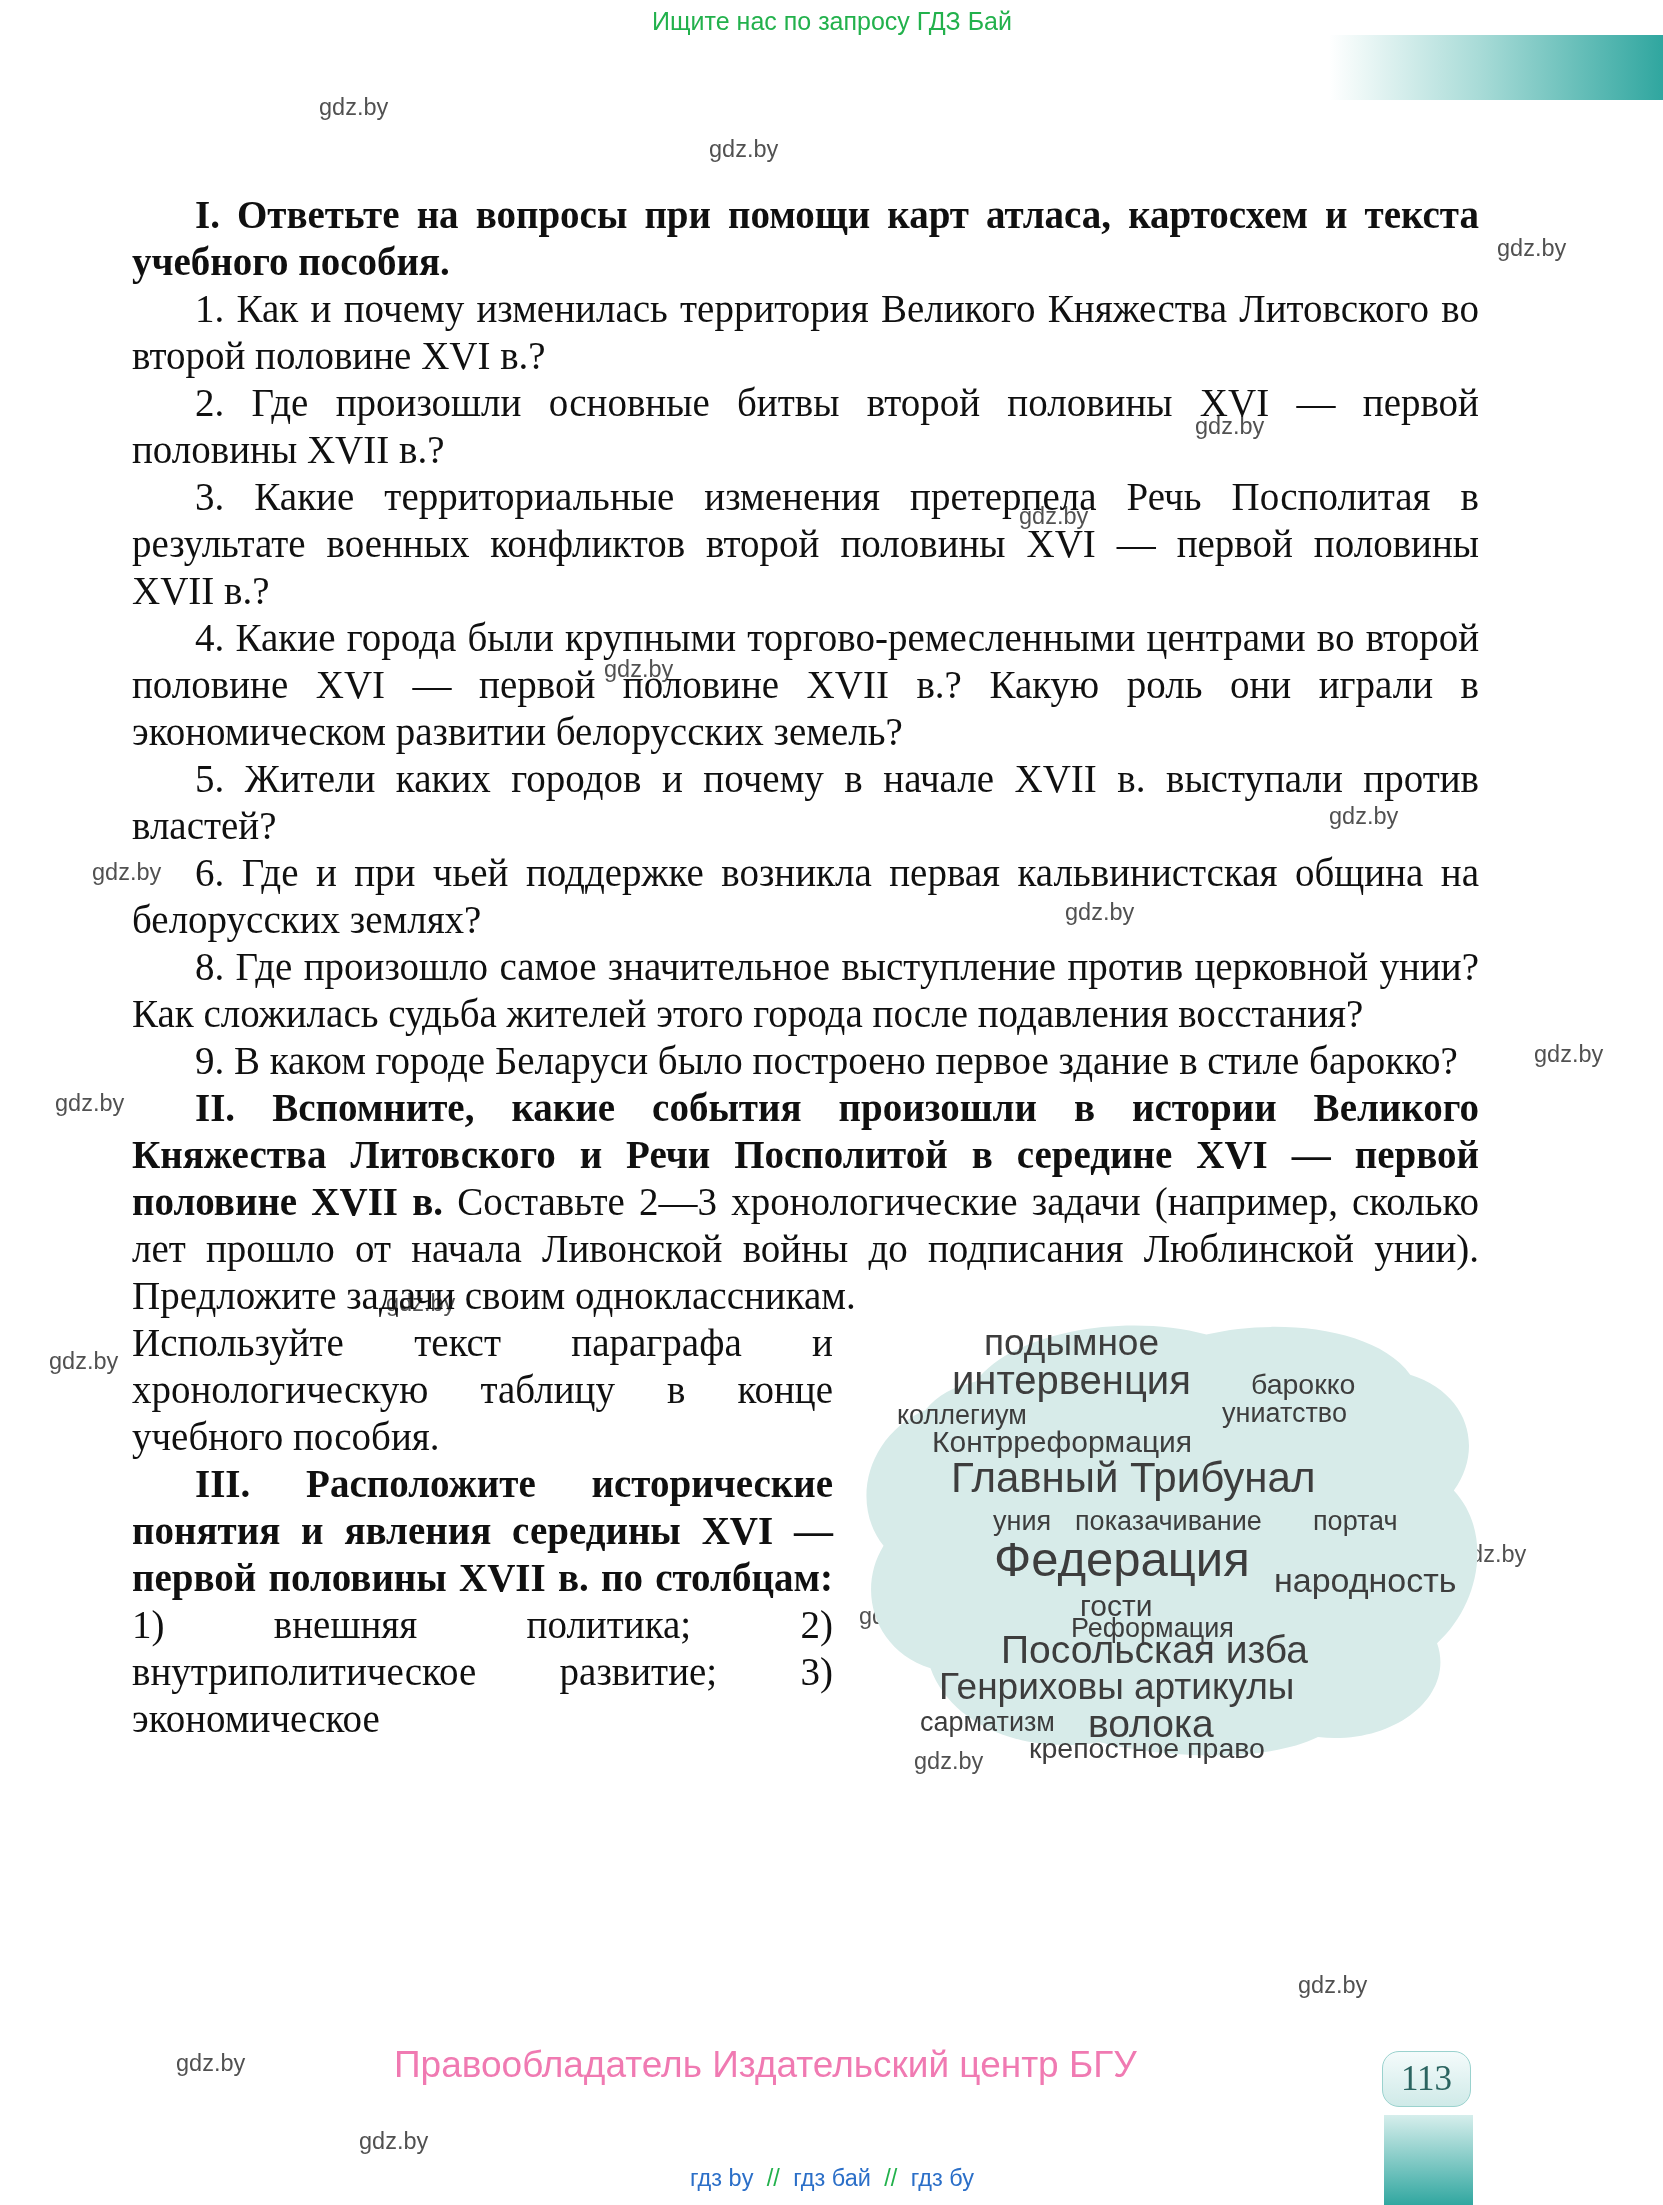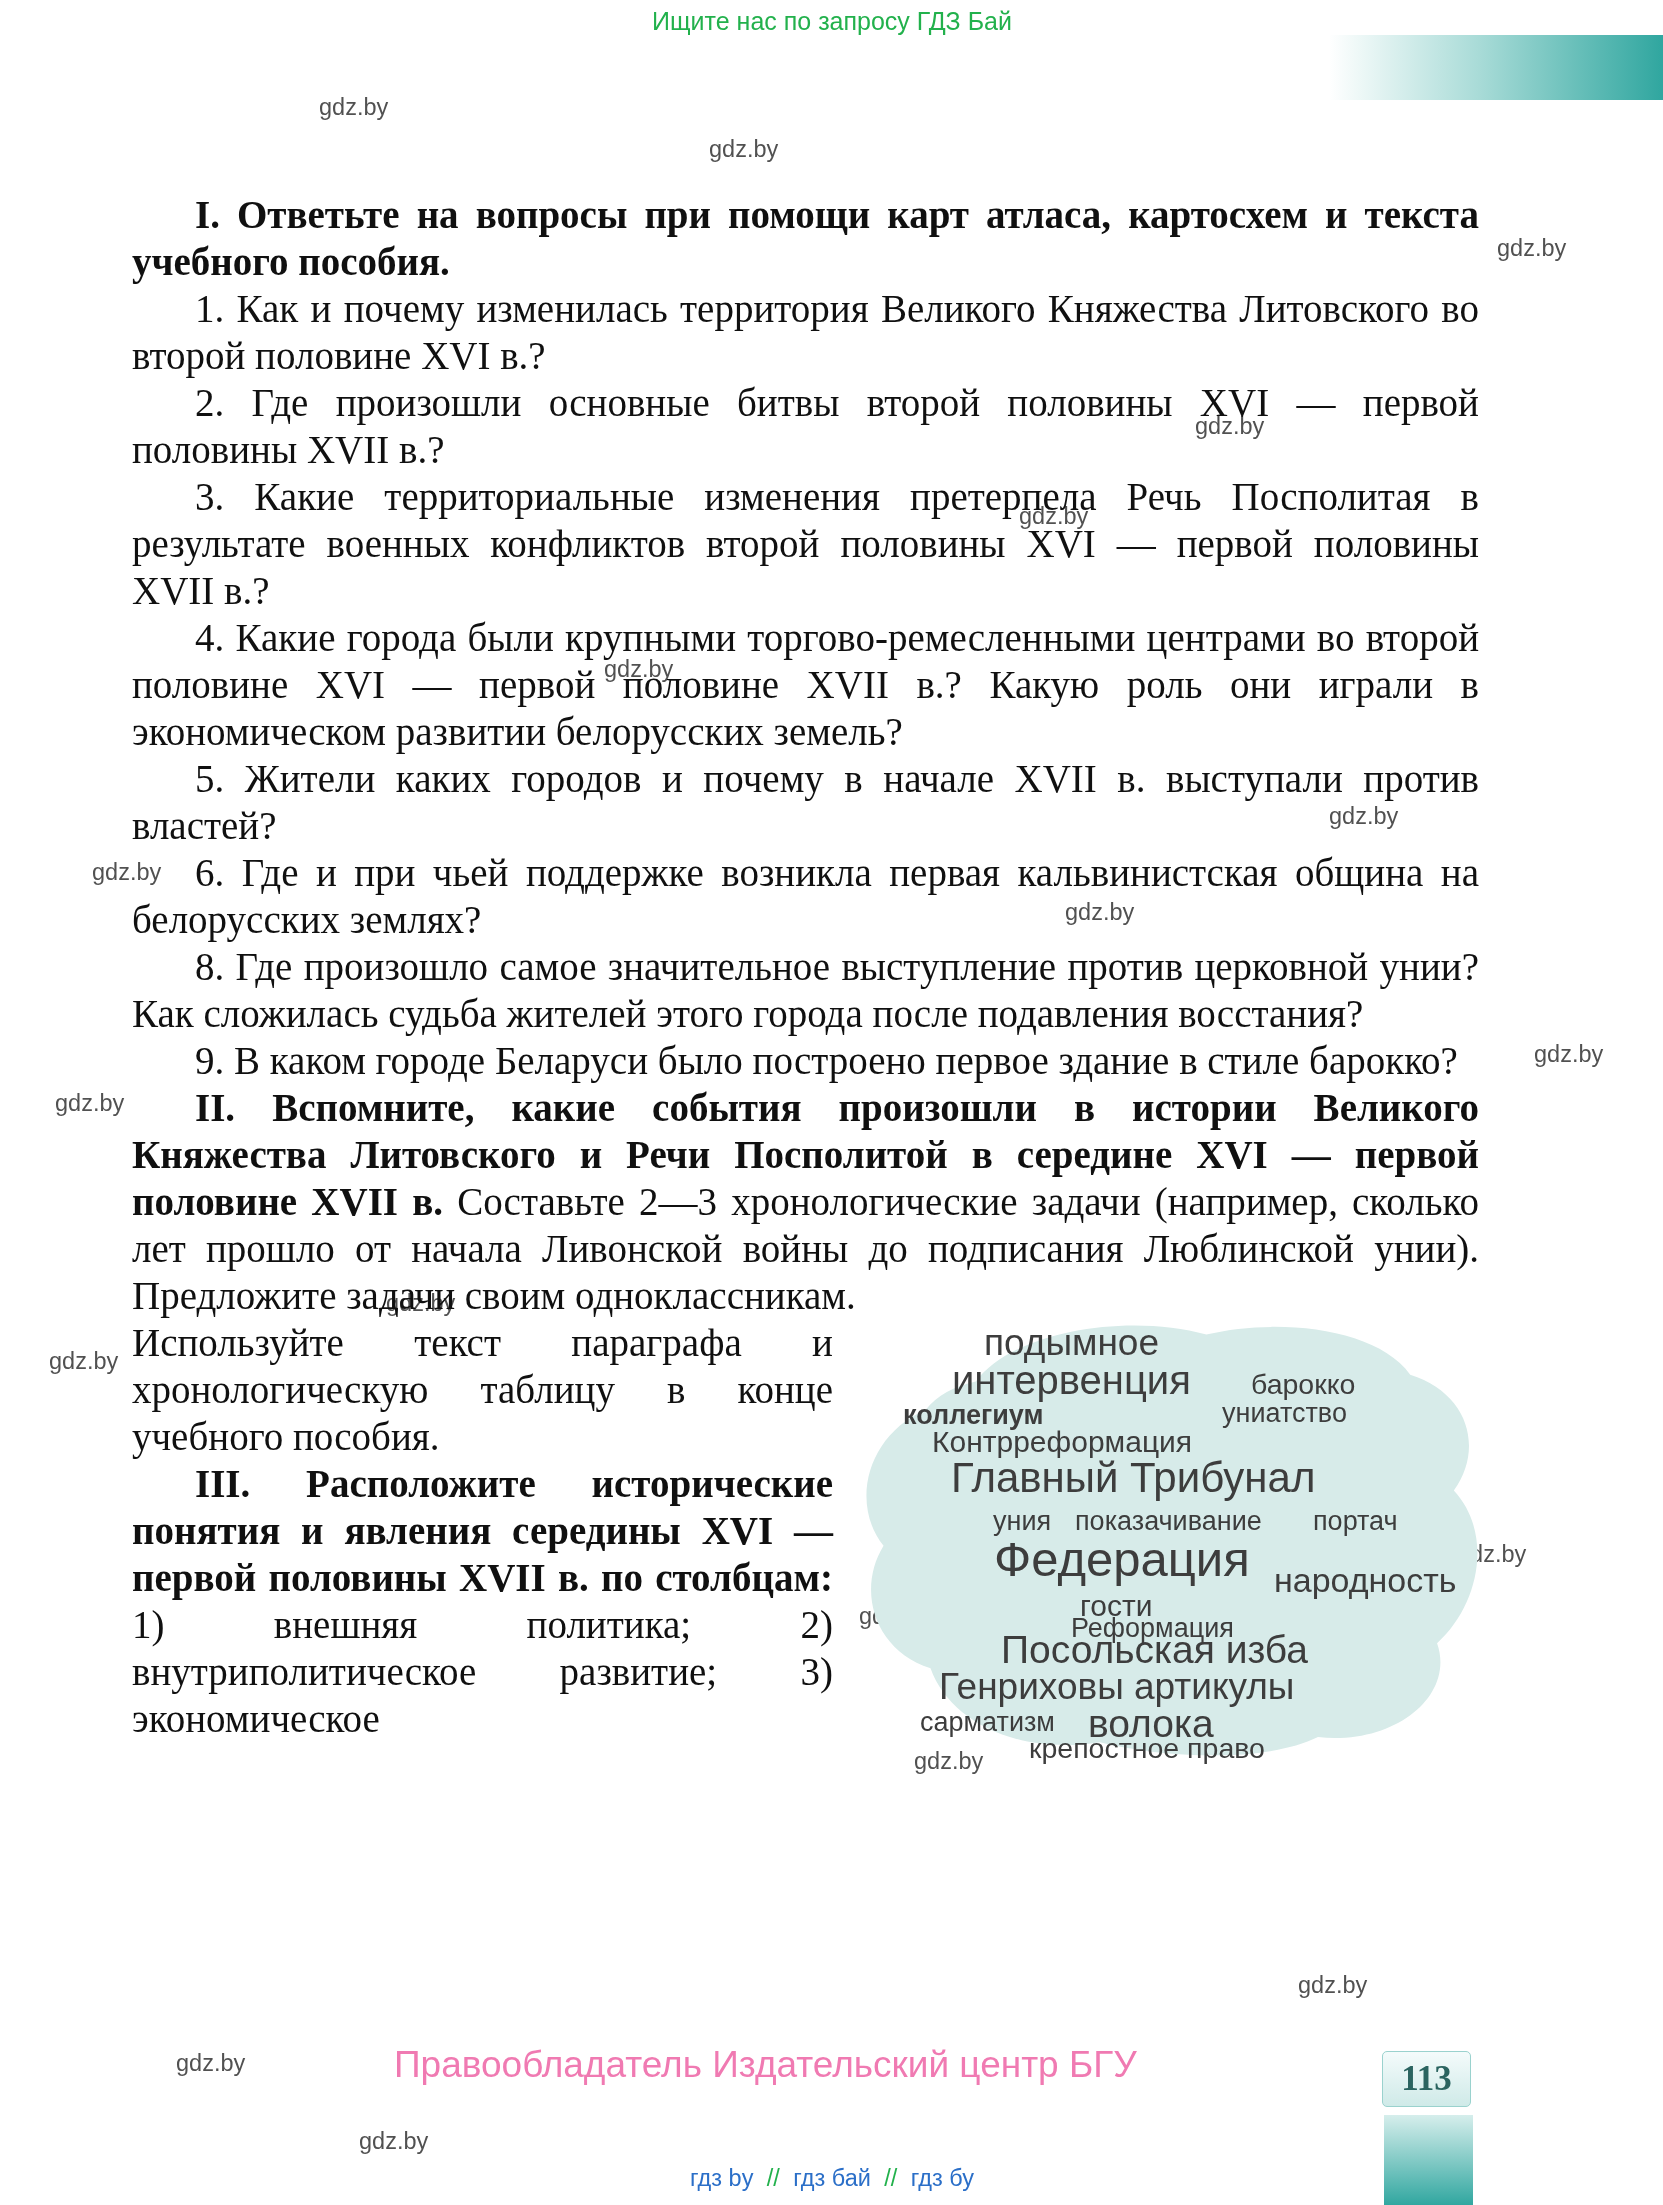--- a/index.html
+++ b/index.html
@@ -62,21 +62,21 @@
   .cloud svg { position: absolute; left: 0; top: 0; width: 100%; height: 100%; }
   .term {
     position: absolute; white-space: nowrap;
     font-family: "Liberation Sans", sans-serif;
     color: var(--cloud-text, #3d3d3d);
     text-indent: 0;
   }
   .t0  { left:134px; top:6.7px;   font-size:37px; }
   .t1  { left:102px; top:42px;  font-size:40px; }
   .t2  { left:401px; top:52px;  font-size:28.5px; }
-  .t3  { left:53px;  top:84px; font-size:27px;font-weight:bold; }
+  .t3  { left:47px;  top:84px; font-size:27px; }
   .t4  { left:372px; top:82px;  font-size:27px; }
   .t5  { left:82px;  top:109px; font-size:30px; }
   .t6  { left:101px; top:138px; font-size:42px; }
   .t7  { left:143px; top:190px; font-size:27px; }
   .t8  { left:225px; top:190px; font-size:27px;text-align:center; }
   .t9  { left:463px; top:190px; font-size:27px; }
   .t10 { left:144px; top:215px; font-size:49px; }
   .t11 { left:424px; top:245px; font-size:34px; }
   .t12 { left:230px; top:273px; font-size:30px; }
   .t13 { left:221px; top:297px; font-size:27px; }
@@ -89,24 +89,24 @@
   .copyright {
     position: absolute; left: 394px; top: 2044px;
     font-family: "Liberation Sans", sans-serif;
     font-size: 37px; color: var(--footer-pink, #f07ab2);
     white-space: nowrap;
   }
 
   .page-box {
     position: absolute; left: 1382px; top: 2051px;
     width: 87px; height: 54px;
-    border: 1.7px solid #9ad2ce; border-radius: 5px;
+    border: 1.7px solid #9ad2ce; border-radius: 17px;
     background: linear-gradient(180deg, #f4fbfb, #cfeae8);
     display: flex; align-items: center; justify-content: center;
-    font-size: 35px; color: #2b6460; font-weight: bold;
+    font-size: 35px; color: #2b6460;
   }
   .page-strip {
     position: absolute; left: 1384px; top: 2115px;
     width: 89px; height: 91px;
     background: linear-gradient(180deg, #d6eeec 0%, var(--teal, #2fa69f) 100%);
   }
 
   .bottom-links {
     position: absolute; left: 0; top: 2165px; width: 100%;
     text-align: center;

